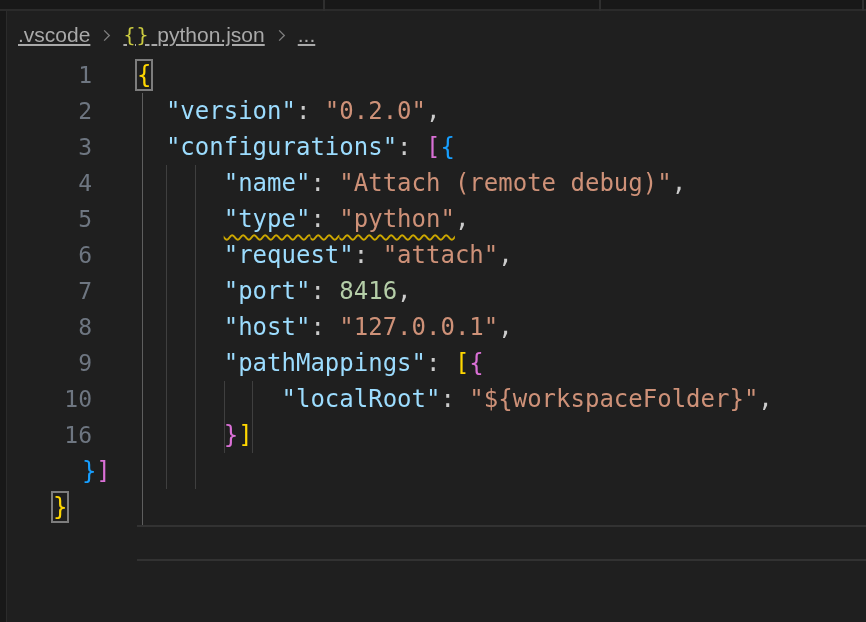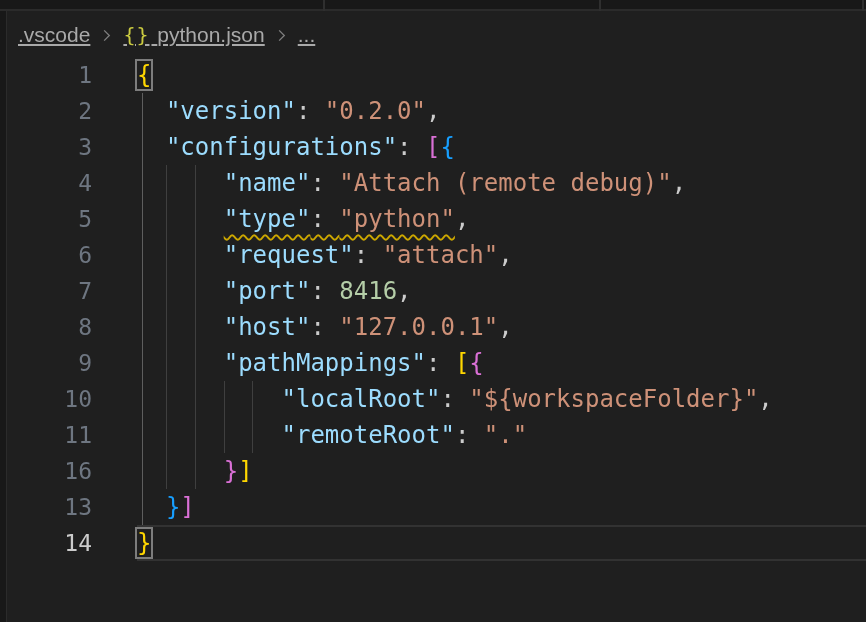--- a/index.html
+++ b/index.html
@@ -180,33 +180,27 @@
       </div>
       <div class="row">
         <div class="gutter">9</div>
         <div class="code"><span class="punct">      </span><span class="key">"pathMappings"</span><span class="punct">: </span><span class="b1">[</span><span class="b2">{</span></div>
       </div>
       <div class="row">
         <div class="gutter">10</div>
         <div class="code"><span class="punct">          </span><span class="key">"localRoot"</span><span class="punct">: </span><span class="str">"${workspaceFolder}"</span><span class="punct">,</span></div>
       </div>
       <div class="row">
-        <div class="gutter">11</div>
-        <div class="code"><span class="punct">          </span><span class="key">"remoteRoot"</span><span class="punct">: </span><span class="str">"."</span></div>
-      </div>
-      <div class="row">
         <div class="gutter">16</div>
         <div class="code"><span class="punct">      </span><span class="b2">}</span><span class="b1">]</span></div>
       </div>
       <div class="row">
-        <div class="gutter">13</div>
         <div class="code"><span class="punct">  </span><span class="b3">}</span><span class="b2">]</span></div>
       </div>
       <div class="row active">
-        <div class="gutter">14</div>
         <div class="code"><span class="b1 box">}</span></div>
       </div>
     </div>
   <div class="guide bracket"></div>
   <div class="guide c2"></div>
   <div class="guide c4"></div>
   <div class="guide c6"></div>
   <div class="guide c8"></div>
 </div>
 

